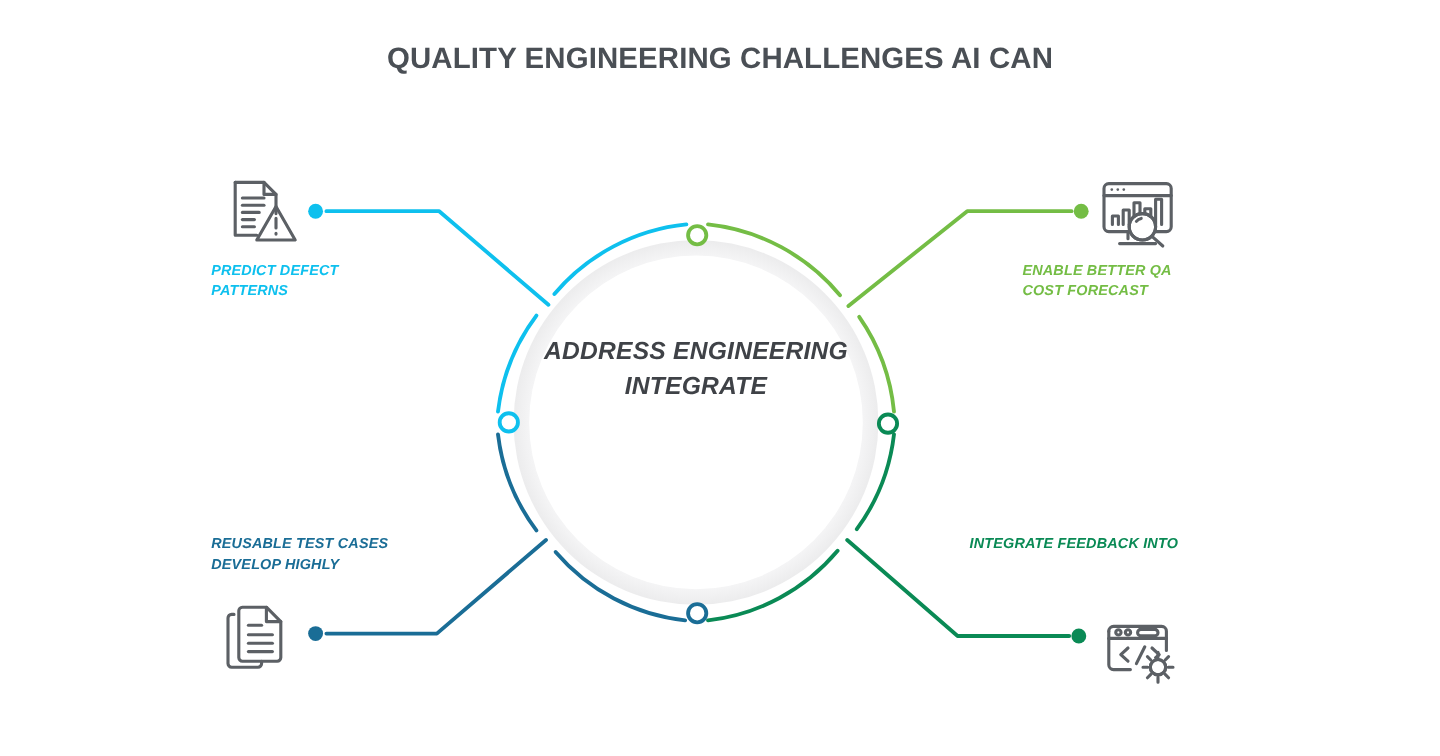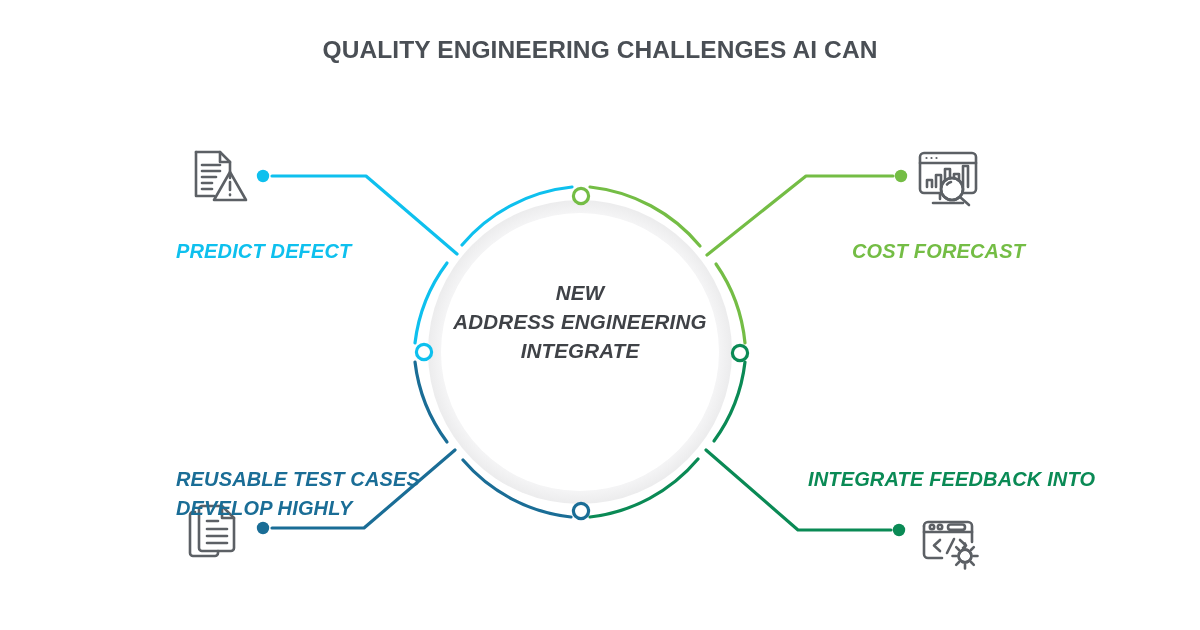--- a/index.html
+++ b/index.html
@@ -57,28 +57,27 @@
     font-style: italic;
     line-height: 1.42;
     color: #3f4247;
     letter-spacing: 0.2px;
   }
   #center-text span { display: block; white-space: nowrap; }
 
   
   .node-label {
     position: absolute;
-    font-size: 20px;
+    font-size: 12px;
     font-weight: bold;
     font-style: italic;
     line-height: 1.43;
     letter-spacing: 0.15px;
     text-transform: uppercase;
     white-space: nowrap;
-    margin-top: 20px;
   }
   .node-label span { display: block; }
 
   #label-tl { left: 176px; top: 217px; color: #0ec0ee; }
   #label-tr { left: 852px; top: 217px; color: #74bd45; }
   #label-bl { left: 176px; top: 445px; color: #1a6d96; }
   #label-br { left: 808px; top: 445px; color: #0a8a55; }
 
   
   .icon-box {
@@ -136,21 +135,20 @@
     <polyline points="706,450 798,530 891,530" fill="none" stroke="#0a8a55" stroke-width="3.2" stroke-linecap="round" stroke-linejoin="round"></polyline>
     <circle cx="899" cy="530" r="6.2" fill="#0a8a55"></circle>
 
     <circle cx="581" cy="196" r="7.6" fill="#ffffff" stroke="#74bd45" stroke-width="3.2"></circle>
     <circle cx="740" cy="353" r="7.6" fill="#ffffff" stroke="#0a8a55" stroke-width="3.2"></circle>
     <circle cx="581" cy="511" r="7.6" fill="#ffffff" stroke="#1a6d96" stroke-width="3.2"></circle>
     <circle cx="424" cy="352" r="7.6" fill="#ffffff" stroke="#0ec0ee" stroke-width="3.2"></circle>
   </svg>
 
   <div id="center-text">
-    <span>NEW</span>
     <span>ADDRESS ENGINEERING</span>
     <span>INTEGRATE</span>
   </div>
 
   <div class="icon-box" id="icon-tl">
     <svg width="64" height="60" viewBox="0 0 64 60">
       <g fill="none" stroke="#5c6065" stroke-width="2.6" stroke-linecap="round" stroke-linejoin="round">
         <path d="M8 4 h24 l10 10 v16"></path>
         <path d="M8 4 v44 h18"></path>
         <path d="M32 4 v10 h10"></path>
@@ -160,20 +158,21 @@
         <path d="M14 35 h10"></path>
         <path d="M14 41 h10"></path>
         <path d="M42 24 L58 52 H26 Z"></path>
         <path d="M42 34 v8"></path>
         <path d="M42 46.5 v0.6"></path>
       </g>
     </svg>
   </div>
   <div class="node-label" id="label-tl">
     <span>PREDICT DEFECT</span>
+    <span>PATTERNS</span>
   </div>
 
   <div class="icon-box" id="icon-tr">
     <svg width="64" height="60" viewBox="0 0 64 60">
       <g fill="none" stroke="#5c6065" stroke-width="2.6" stroke-linecap="round" stroke-linejoin="round">
         <rect x="4" y="5" width="56" height="40" rx="4"></rect>
         <path d="M4 15 h56"></path>
         <circle cx="10.5" cy="10" r="1.1" fill="#5c6065" stroke="none"></circle>
         <circle cx="15.5" cy="10" r="1.1" fill="#5c6065" stroke="none"></circle>
         <circle cx="20.5" cy="10" r="1.1" fill="#5c6065" stroke="none"></circle>
@@ -184,20 +183,21 @@
         <path d="M47 39 v-21 h5 v21"></path>
         <path d="M24 45 v6 M40 45 v6 M17 55 h30"></path>
         <circle cx="36" cy="41" r="11" fill="#ffffff"></circle>
         <circle cx="36" cy="41" r="11"></circle>
         <path d="M44 49 L53 57"></path>
         <path d="M31 36.5 a7 7 0 0 1 4-2.5"></path>
       </g>
     </svg>
   </div>
   <div class="node-label" id="label-tr">
+    <span>ENABLE BETTER QA</span>
     <span>COST FORECAST</span>
   </div>
 
   <div class="icon-box" id="icon-bl">
     <svg width="64" height="60" viewBox="0 0 64 60">
       <g fill="none" stroke="#5c6065" stroke-width="2.6" stroke-linecap="round" stroke-linejoin="round">
         <path d="M9 8 h-2 a3 3 0 0 0 -3 3 v38 a3 3 0 0 0 3 3 h22 a3 3 0 0 0 3 -3 v-2"></path>
         <path d="M16 2 h20 l12 12 v30 a3 3 0 0 1 -3 3 H16 a3 3 0 0 1 -3 -3 V5 a3 3 0 0 1 3 -3 Z"></path>
         <path d="M36 2 v12 h12"></path>
         <path d="M21 17 h11"></path>

